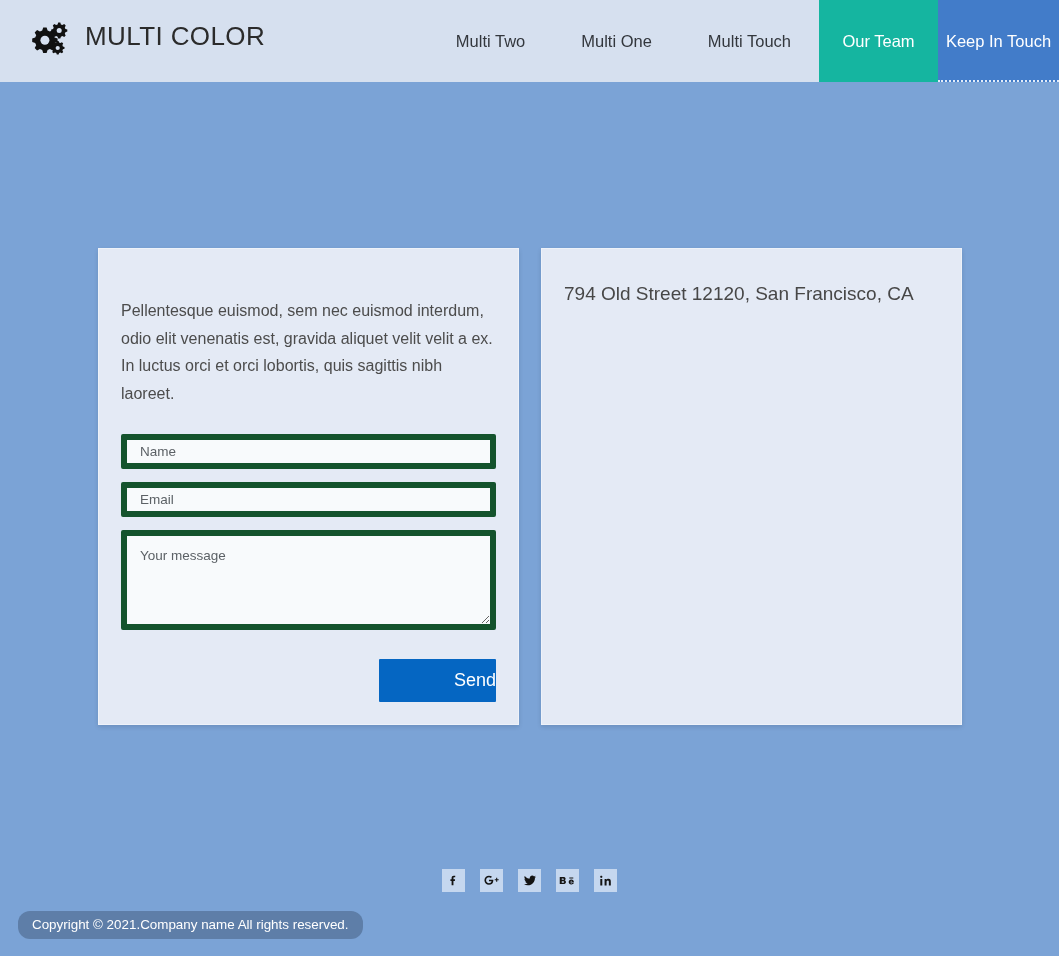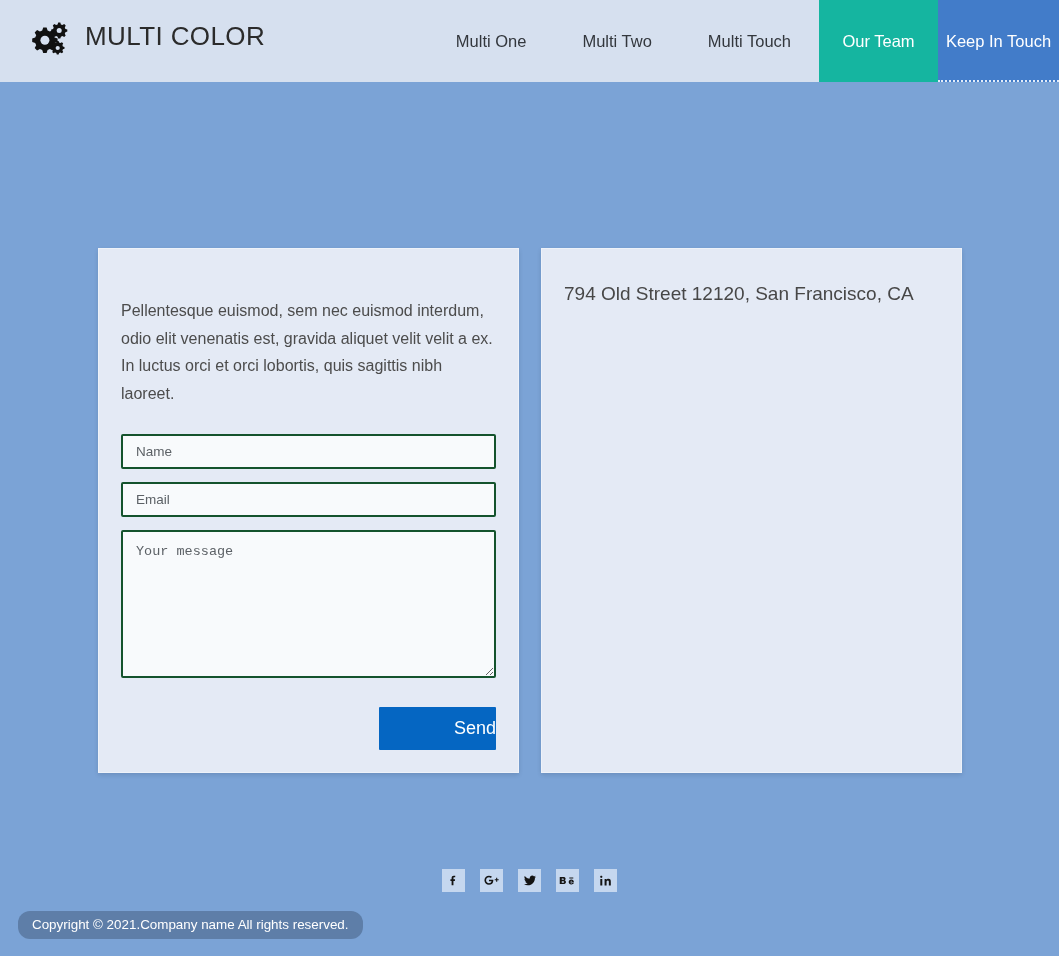--- a/index.html
+++ b/index.html
@@ -119,38 +119,37 @@
   }
 
   
   .contact-form {
     margin-top: 26px;
   }
   .field {
     width: 375px;
     height: 35px;
     background: #f8fafc;
-    border: 2px solid #14532d;
+    border: 6px solid #14532d;
     border-radius: 2px;
     font-family: "Liberation Sans", sans-serif;
     font-size: 13.5px;
     color: #555a60;
     padding: 0 13px;
     display: block;
     margin-bottom: 13px;
     outline: none;
   }
   .field::placeholder { color: #5c6166; opacity: 1; }
   textarea.field {
-    height: 148px;
+    height: 100px;
     padding-top: 11px;
     resize: vertical;
     line-height: 1.3;
     margin-bottom: 0;
-    font-family: Liberation Mono, monospace;
   }
   .form-actions {
     margin-top: 29px;
     display: flex;
     justify-content: flex-end;
     width: 375px;
   }
   .send-button {
     background: #0566c2;
     color: #ffffff;
@@ -230,22 +229,22 @@
 
           <path d="M28.3 21.6l0.5-1.6 1.8 0 0.5 1.6 1.3 0.5 1.5-0.8 1.3 1.3-0.8 1.5 0.5 1.3 1.6 0.5 0 1.8-1.6 0.5-0.5 1.3 0.8 1.5-1.3 1.3-1.5-0.8-1.3 0.5-0.5 1.6-1.8 0-0.5-1.6-1.3-0.5-1.5 0.8-1.3-1.3 0.8-1.5-0.5-1.3-1.6-0.5 0-1.8 1.6-0.5 0.5-1.3-0.8-1.5 1.3-1.3 1.5 0.8z"></path>
         </g>
         <circle cx="29.7" cy="27.0" r="2.1" fill="#d6e0ef"></circle>
       </svg>
     </span>
     <span class="brand-title">MULTI COLOR</span>
   </div>
 
   <nav class="main-nav">
+    <a class="nav-item plain" href="#">Multi Two</a>
     <a class="nav-item plain" href="#">Multi One</a>
-    <a class="nav-item plain" href="#">Multi Two</a>
     <a class="nav-item plain" href="#">Multi Touch</a>
     <a class="nav-item accent-teal" href="#">Our Team</a>
     <a class="nav-item accent-blue" href="#">Keep In Touch</a>
   </nav>
 </header>
 
 <main class="page-body">
 
   <div class="cards-row">
 

